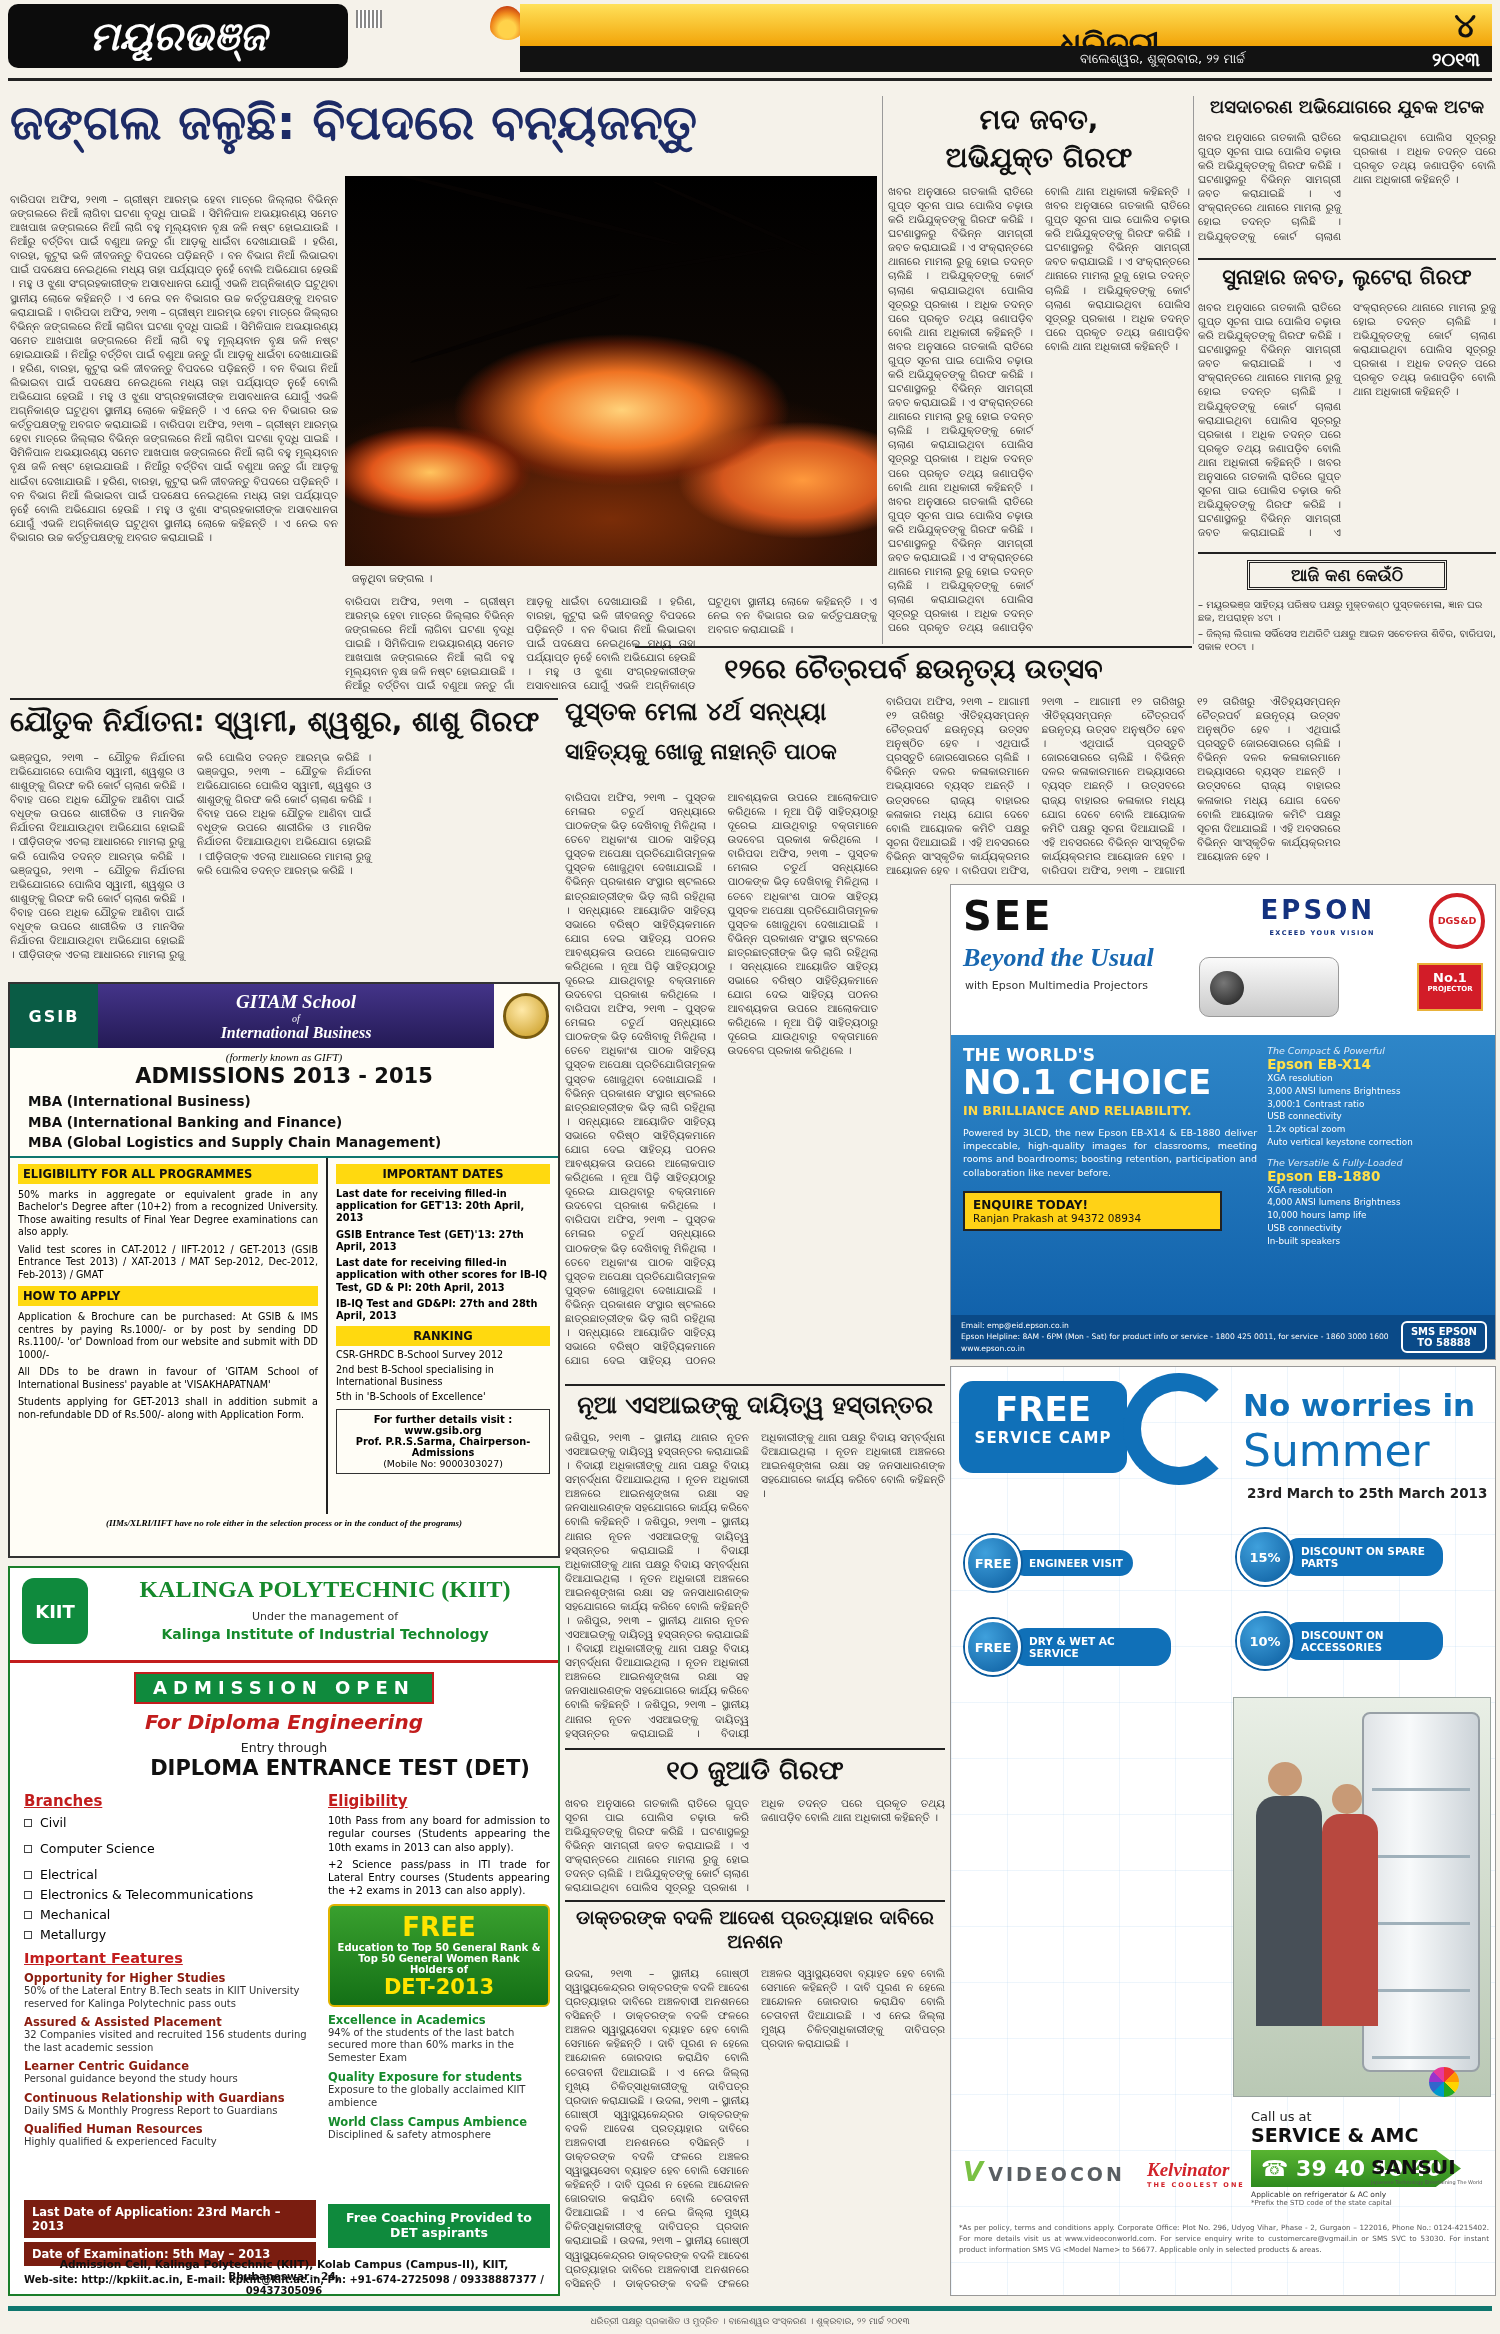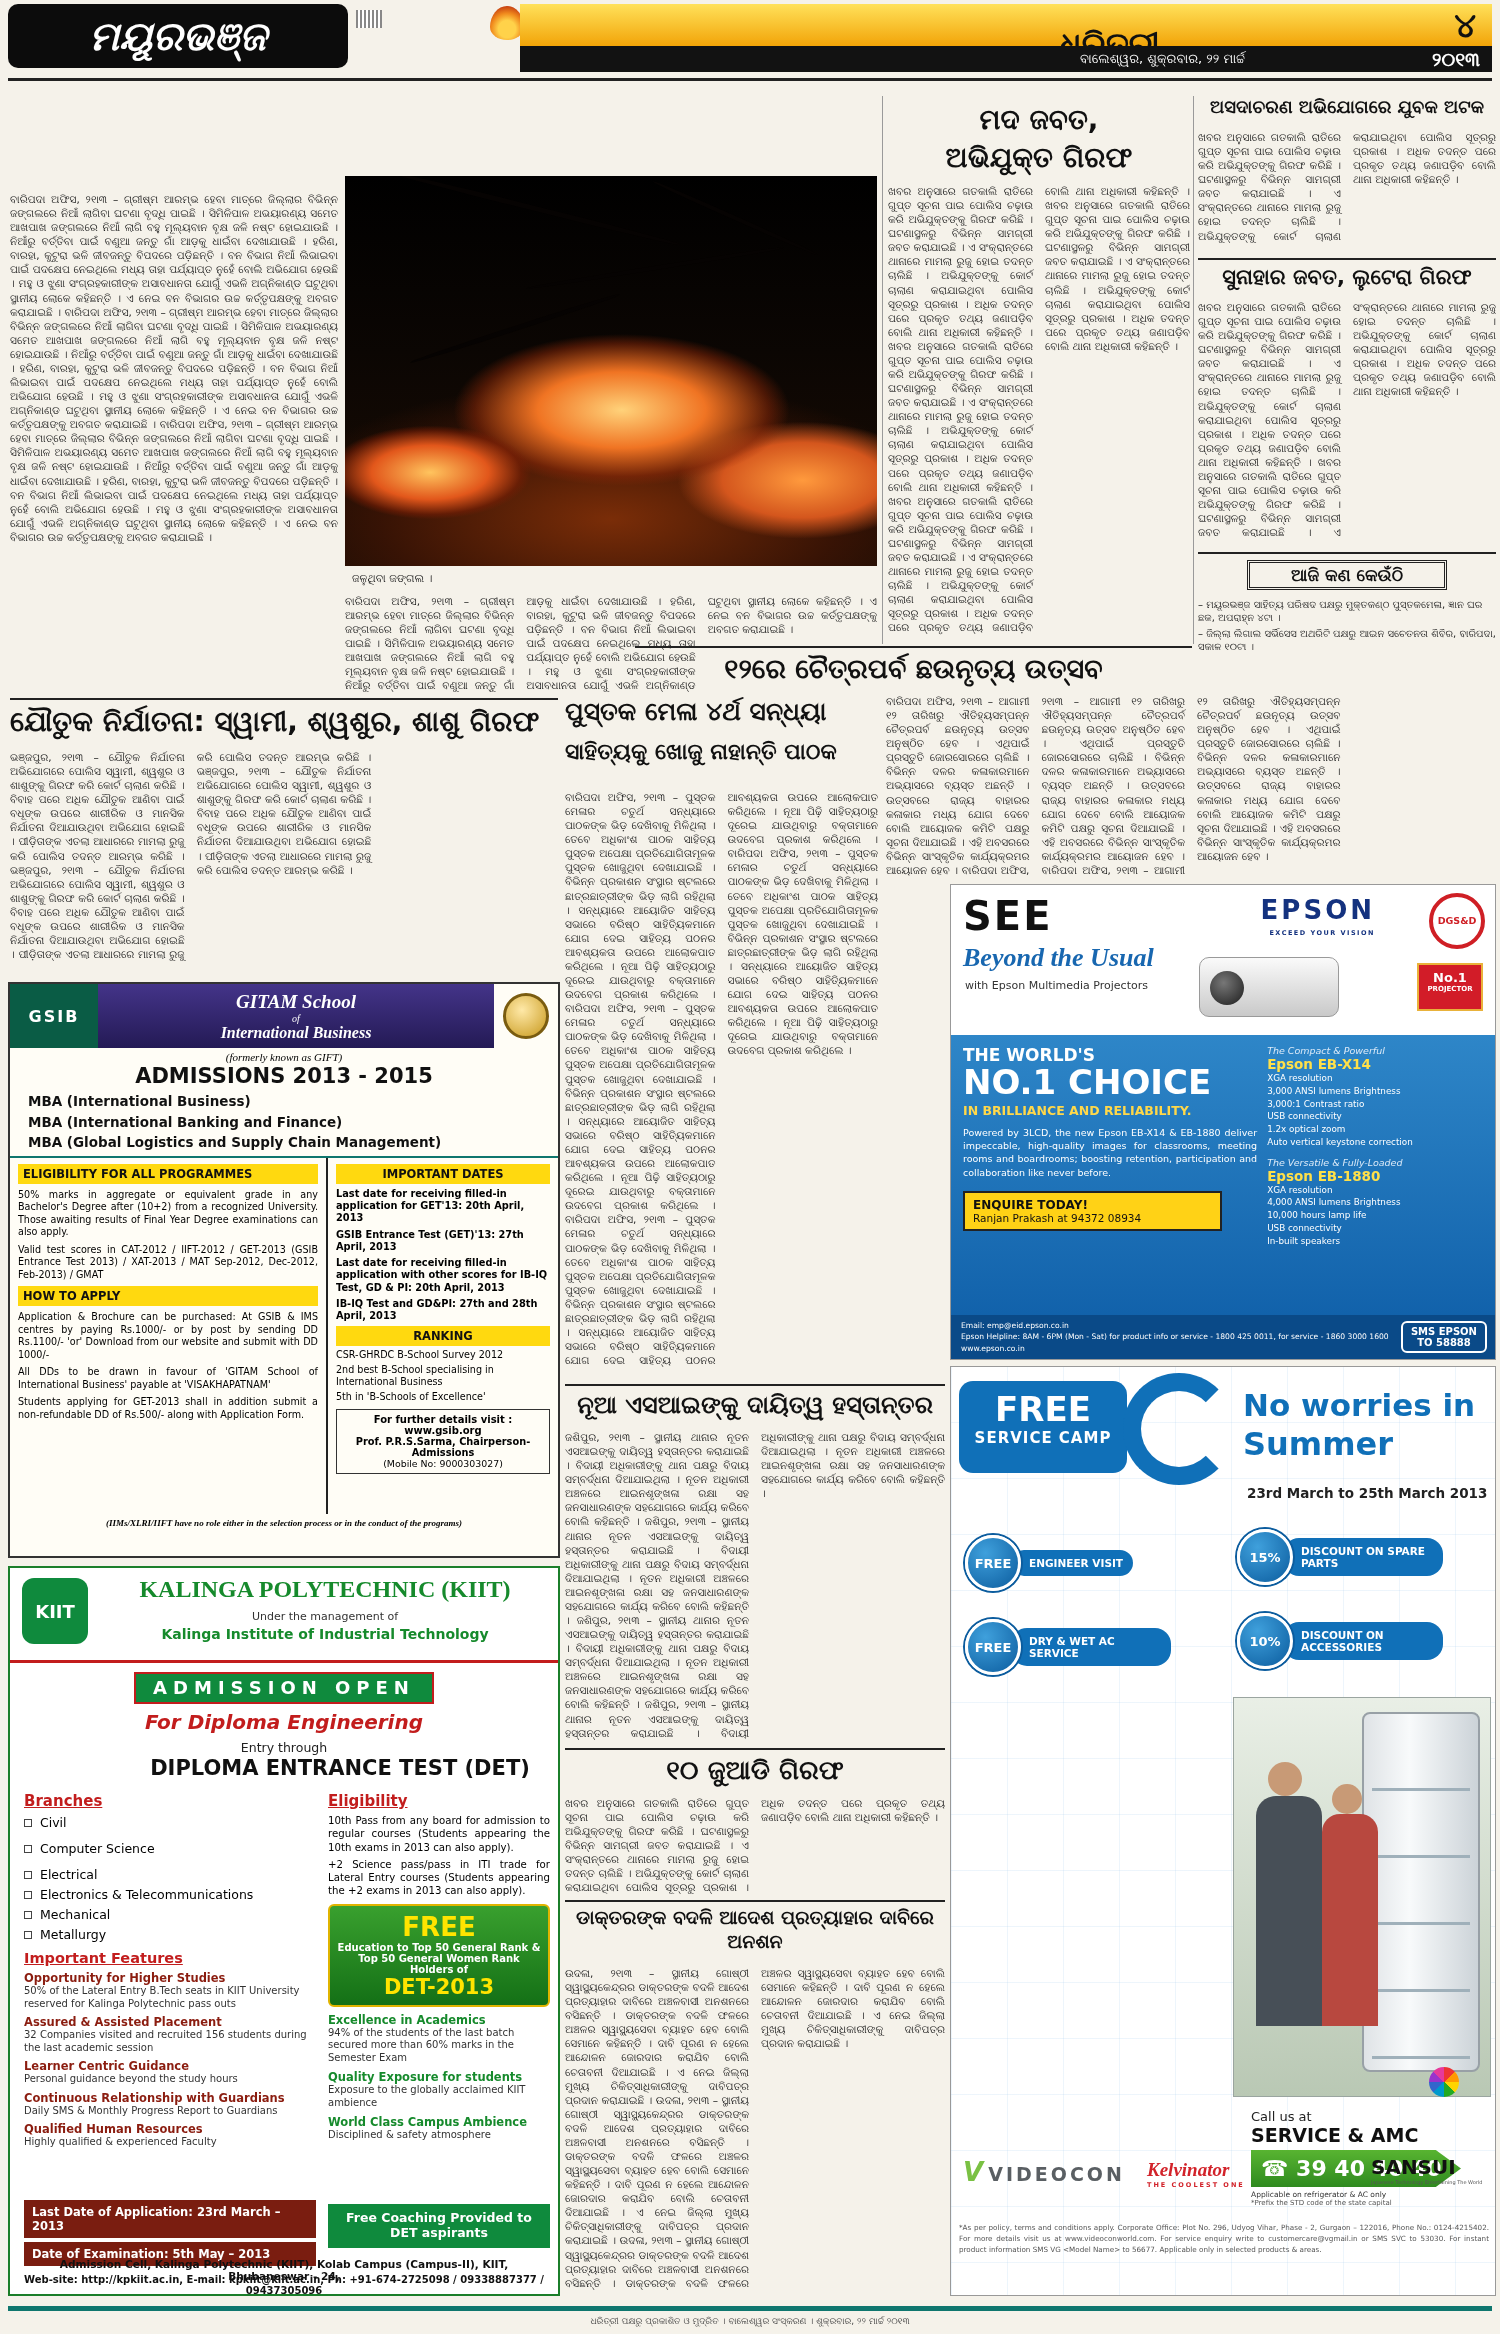--- a/index.html
+++ b/index.html
@@ -54,20 +54,21 @@
   <div class="abs" id="mast-yellow">
     <span class="abs h" style="left:540px;top:20px;font-size:32px">ଧରିତ୍ରୀ</span>
     <span class="abs h" style="right:16px;top:0px;font-size:34px">୪</span>
   </div>
   <div class="abs" id="mast-dateband">
     <span class="abs" style="left:560px;top:5px;font-size:13px;color:#fff">ବାଲେଶ୍ୱର, ଶୁକ୍ରବାର, ୨୨ ମାର୍ଚ୍ଚ</span>
     <span class="abs" style="right:12px;top:2px;font-size:19px;font-weight:bold;color:#fff">୨୦୧୩</span>
   </div>
   <div class="abs rl" style="left:8px;top:78px;width:1484px;height:3px"></div>
 
+  <div class="abs h nvy" style="left:10px;top:92px;width:868px;height:74px;font-size:48px">ଜଙ୍ଗଲ ଜଳୁଛି: ବିପଦରେ ବନ୍ୟଜନ୍ତୁ</div>
   <div class="abs" id="fire" style="left:345px;top:176px;width:532px;height:390px">
     <span class="branch" style="left:40px;top:30px;width:300px;height:5px;transform:rotate(14deg)"></span>
     <span class="branch" style="left:180px;top:90px;width:260px;height:4px;transform:rotate(-9deg)"></span>
     <span class="branch" style="left:60px;top:150px;width:220px;height:5px;transform:rotate(-18deg)"></span>
     <span class="branch" style="left:300px;top:40px;width:180px;height:4px;transform:rotate(24deg)"></span>
   </div>
   <div class="abs" style="left:352px;top:572px;width:400px;height:16px;font-size:11px;color:#222">ଜଳୁଥିବା ଜଙ୍ଗଲ ।</div>
   <div class="abs" style="left:10px;top:192px;width:328px;height:498px">
     <div class="bt">ବାରିପଦା ଅଫିସ, ୨୧ା୩ – ଗ୍ରୀଷ୍ମ ଆରମ୍ଭ ହେବା ମାତ୍ରେ ଜିଲ୍ଲାର ବିଭିନ୍ନ ଜଙ୍ଗଲରେ ନିଆଁ ଲାଗିବା ଘଟଣା ବୃଦ୍ଧି ପାଇଛି । ସିମିଳିପାଳ ଅଭୟାରଣ୍ୟ ସମେତ ଆଖପାଖ ଜଙ୍ଗଲରେ ନିଆଁ ଲାଗି ବହୁ ମୂଲ୍ୟବାନ ବୃକ୍ଷ ଜଳି ନଷ୍ଟ ହୋଇଯାଉଛି । ନିଆଁରୁ ବର୍ତ୍ତିବା ପାଇଁ ବଣୁଆ ଜନ୍ତୁ ଗାଁ ଆଡ଼କୁ ଧାଇଁବା ଦେଖାଯାଉଛି । ହରିଣ, ବାରହା, କୁଟୁରା ଭଳି ଜୀବଜନ୍ତୁ ବିପଦରେ ପଡ଼ିଛନ୍ତି । ବନ ବିଭାଗ ନିଆଁ ଲିଭାଇବା ପାଇଁ ପଦକ୍ଷେପ ନେଇଥିଲେ ମଧ୍ୟ ତାହା ପର୍ଯ୍ୟାପ୍ତ ନୁହେଁ ବୋଲି ଅଭିଯୋଗ ହେଉଛି । ମହୁ ଓ ଝୁଣା ସଂଗ୍ରହକାରୀଙ୍କ ଅସାବଧାନତା ଯୋଗୁଁ ଏଭଳି ଅଗ୍ନିକାଣ୍ଡ ଘଟୁଥିବା ସ୍ଥାନୀୟ ଲୋକେ କହିଛନ୍ତି । ଏ ନେଇ ବନ ବିଭାଗର ଉଚ୍ଚ କର୍ତ୍ତୃପକ୍ଷଙ୍କୁ ଅବଗତ କରାଯାଇଛି । ବାରିପଦା ଅଫିସ, ୨୧ା୩ – ଗ୍ରୀଷ୍ମ ଆରମ୍ଭ ହେବା ମାତ୍ରେ ଜିଲ୍ଲାର ବିଭିନ୍ନ ଜଙ୍ଗଲରେ ନିଆଁ ଲାଗିବା ଘଟଣା ବୃଦ୍ଧି ପାଇଛି । ସିମିଳିପାଳ ଅଭୟାରଣ୍ୟ ସମେତ ଆଖପାଖ ଜଙ୍ଗଲରେ ନିଆଁ ଲାଗି ବହୁ ମୂଲ୍ୟବାନ ବୃକ୍ଷ ଜଳି ନଷ୍ଟ ହୋଇଯାଉଛି । ନିଆଁରୁ ବର୍ତ୍ତିବା ପାଇଁ ବଣୁଆ ଜନ୍ତୁ ଗାଁ ଆଡ଼କୁ ଧାଇଁବା ଦେଖାଯାଉଛି । ହରିଣ, ବାରହା, କୁଟୁରା ଭଳି ଜୀବଜନ୍ତୁ ବିପଦରେ ପଡ଼ିଛନ୍ତି । ବନ ବିଭାଗ ନିଆଁ ଲିଭାଇବା ପାଇଁ ପଦକ୍ଷେପ ନେଇଥିଲେ ମଧ୍ୟ ତାହା ପର୍ଯ୍ୟାପ୍ତ ନୁହେଁ ବୋଲି ଅଭିଯୋଗ ହେଉଛି । ମହୁ ଓ ଝୁଣା ସଂଗ୍ରହକାରୀଙ୍କ ଅସାବଧାନତା ଯୋଗୁଁ ଏଭଳି ଅଗ୍ନିକାଣ୍ଡ ଘଟୁଥିବା ସ୍ଥାନୀୟ ଲୋକେ କହିଛନ୍ତି । ଏ ନେଇ ବନ ବିଭାଗର ଉଚ୍ଚ କର୍ତ୍ତୃପକ୍ଷଙ୍କୁ ଅବଗତ କରାଯାଇଛି । ବାରିପଦା ଅଫିସ, ୨୧ା୩ – ଗ୍ରୀଷ୍ମ ଆରମ୍ଭ ହେବା ମାତ୍ରେ ଜିଲ୍ଲାର ବିଭିନ୍ନ ଜଙ୍ଗଲରେ ନିଆଁ ଲାଗିବା ଘଟଣା ବୃଦ୍ଧି ପାଇଛି । ସିମିଳିପାଳ ଅଭୟାରଣ୍ୟ ସମେତ ଆଖପାଖ ଜଙ୍ଗଲରେ ନିଆଁ ଲାଗି ବହୁ ମୂଲ୍ୟବାନ ବୃକ୍ଷ ଜଳି ନଷ୍ଟ ହୋଇଯାଉଛି । ନିଆଁରୁ ବର୍ତ୍ତିବା ପାଇଁ ବଣୁଆ ଜନ୍ତୁ ଗାଁ ଆଡ଼କୁ ଧାଇଁବା ଦେଖାଯାଉଛି । ହରିଣ, ବାରହା, କୁଟୁରା ଭଳି ଜୀବଜନ୍ତୁ ବିପଦରେ ପଡ଼ିଛନ୍ତି । ବନ ବିଭାଗ ନିଆଁ ଲିଭାଇବା ପାଇଁ ପଦକ୍ଷେପ ନେଇଥିଲେ ମଧ୍ୟ ତାହା ପର୍ଯ୍ୟାପ୍ତ ନୁହେଁ ବୋଲି ଅଭିଯୋଗ ହେଉଛି । ମହୁ ଓ ଝୁଣା ସଂଗ୍ରହକାରୀଙ୍କ ଅସାବଧାନତା ଯୋଗୁଁ ଏଭଳି ଅଗ୍ନିକାଣ୍ଡ ଘଟୁଥିବା ସ୍ଥାନୀୟ ଲୋକେ କହିଛନ୍ତି । ଏ ନେଇ ବନ ବିଭାଗର ଉଚ୍ଚ କର୍ତ୍ତୃପକ୍ଷଙ୍କୁ ଅବଗତ କରାଯାଇଛି ।</div>
   </div>
@@ -315,21 +316,21 @@
     </div>
   </div>
 
   <div class="abs" style="left:950px;top:1366px;width:546px;height:930px;border:1px solid #999;overflow:hidden;background:linear-gradient(90deg,rgba(130,185,230,.14) 1px,transparent 1px) 0 0/56px 56px,linear-gradient(0deg,rgba(130,185,230,.14) 1px,transparent 1px) 0 0/56px 56px,#fff">
     <div class="abs c" style="left:8px;top:14px;width:168px;height:92px;background:#1070b8;border-radius:14px;color:#fff">
       <div style="font-size:34px;font-weight:900;margin-top:8px">FREE</div>
       <div style="font-size:15px;font-weight:bold;letter-spacing:1px">SERVICE CAMP</div>
     </div>
     <div class="abs" style="left:172px;top:6px;width:112px;height:112px;border:18px solid #1070b8;border-right-color:transparent;border-radius:50%"></div>
     <div class="abs" style="left:292px;top:20px;font-size:31px;font-weight:900;color:#1070b8">No worries in</div>
-    <div class="abs" style="left:292px;top:58px;font-size:32px;font-weight:700;color:#1070b8">Summer</div>
+    <div class="abs" style="left:292px;top:58px;font-size:44px;font-weight:400;color:#1070b8">Summer</div>
     <div class="abs" style="left:296px;top:118px;font-size:13.5px;font-weight:bold;color:#222">23rd March to 25th March 2013</div>
     <div class="pill" style="left:14px;top:168px">
       <span class="circ">FREE</span>
       <span class="lbl">ENGINEER VISIT</span>
     </div>
     <div class="pill" style="left:286px;top:162px">
       <span class="circ">15%</span>
       <span class="lbl">DISCOUNT ON SPARE PARTS</span>
     </div>
     <div class="pill" style="left:14px;top:252px">

